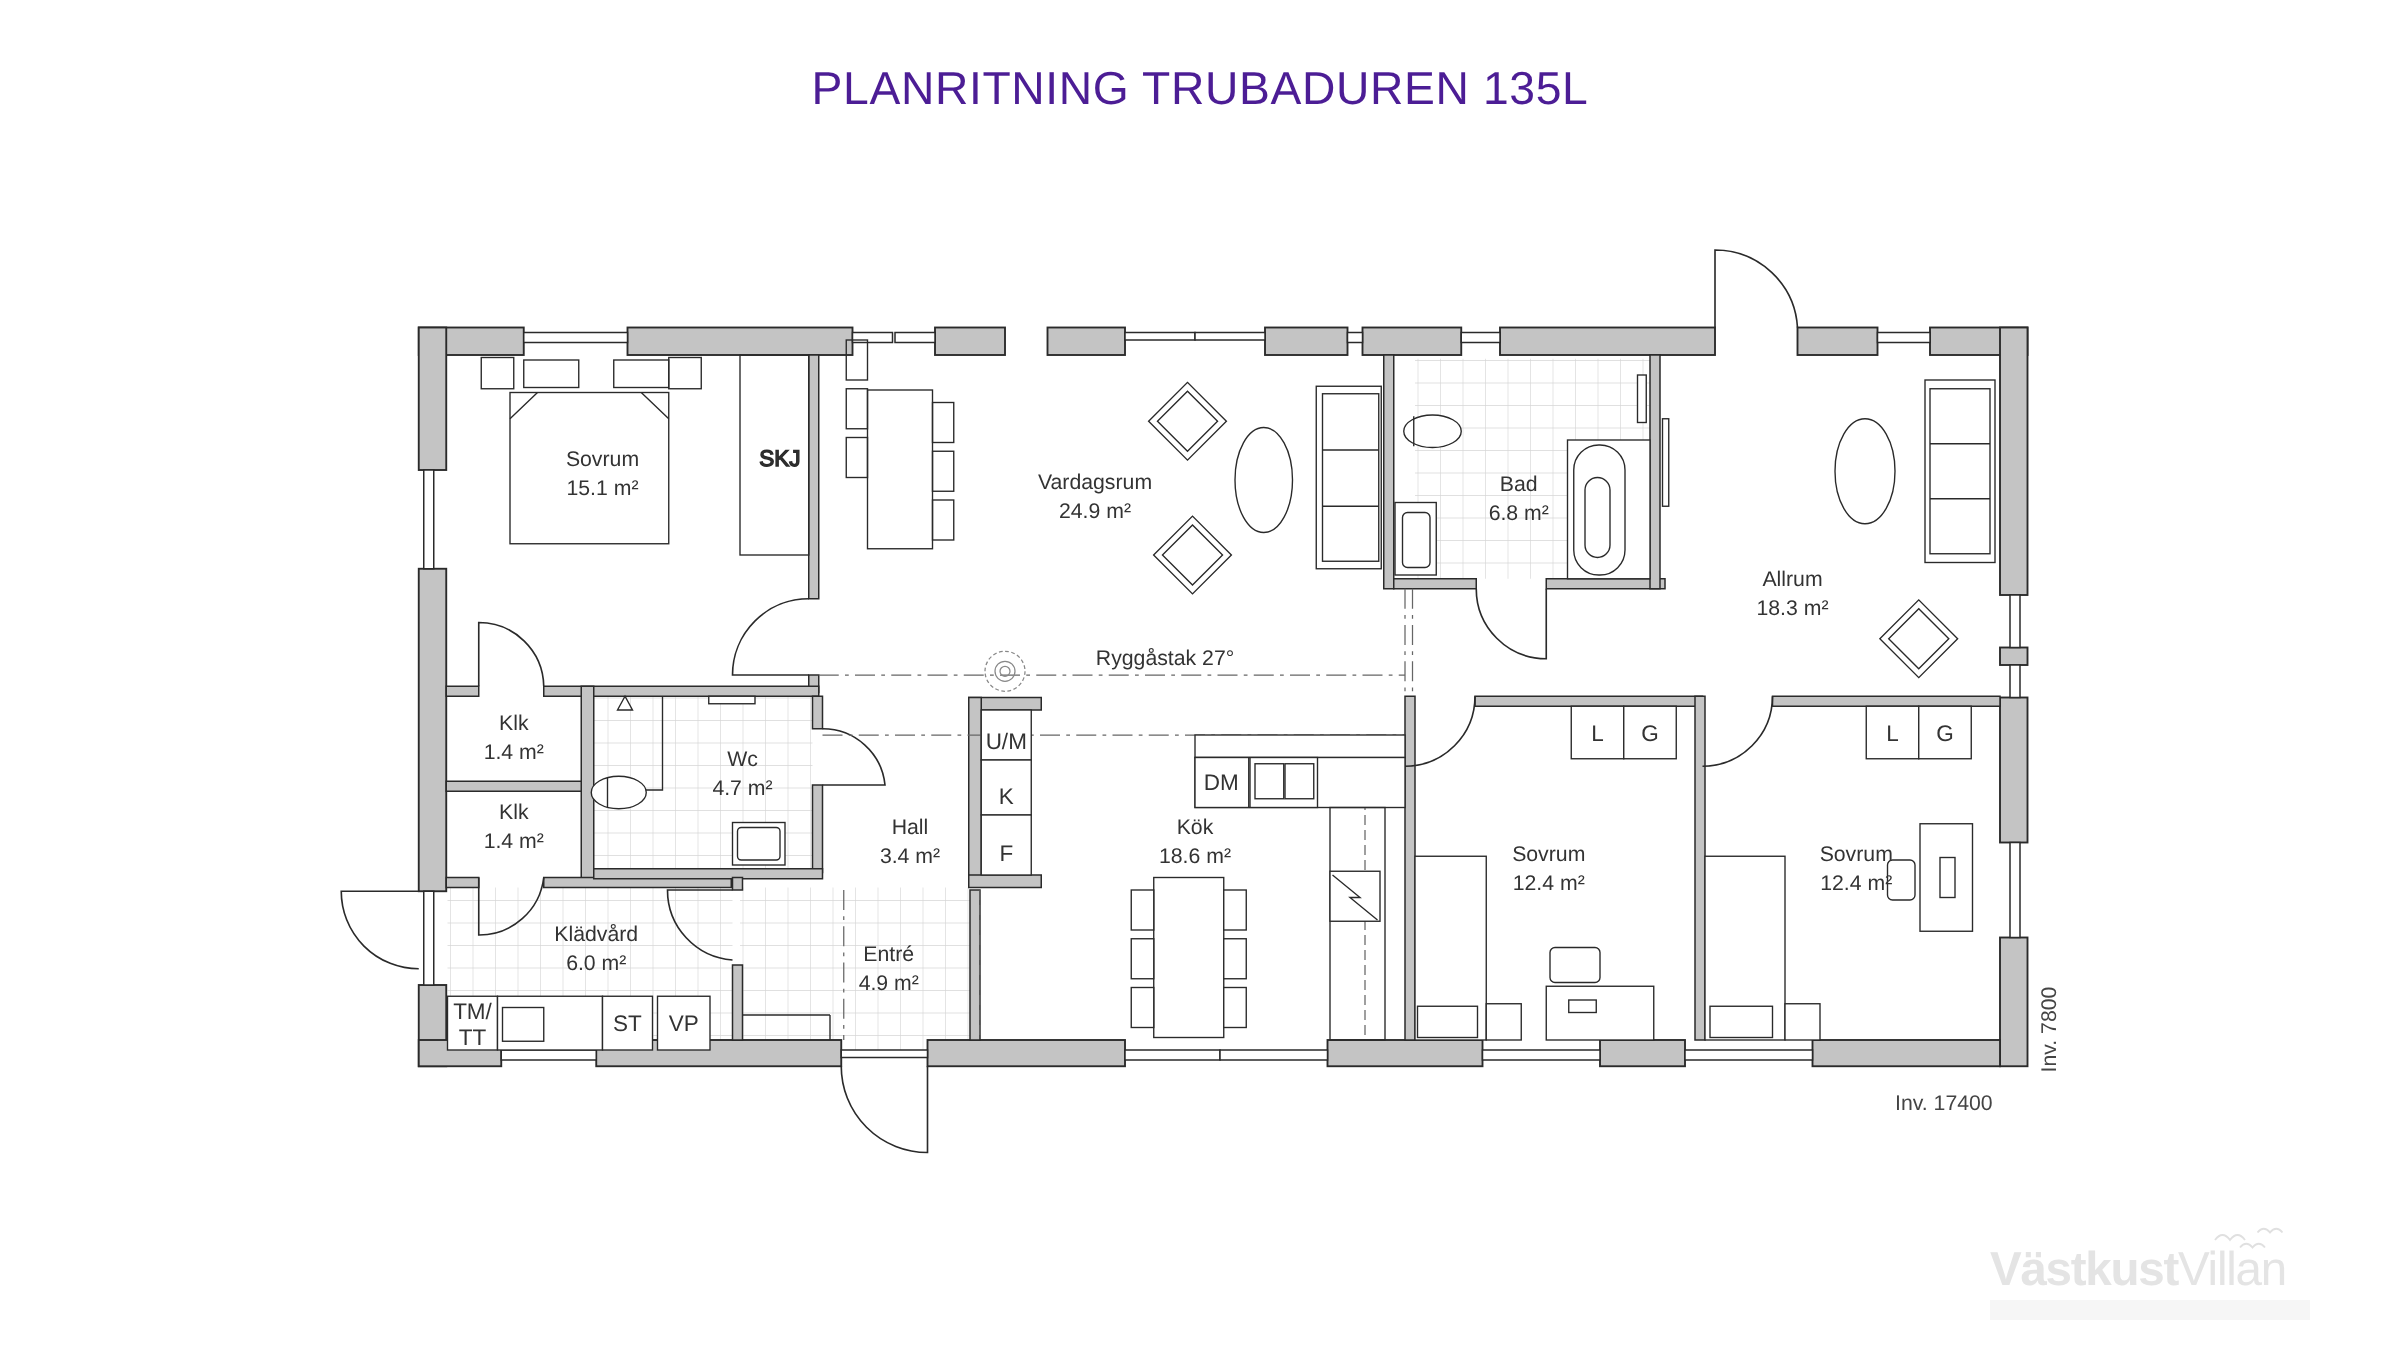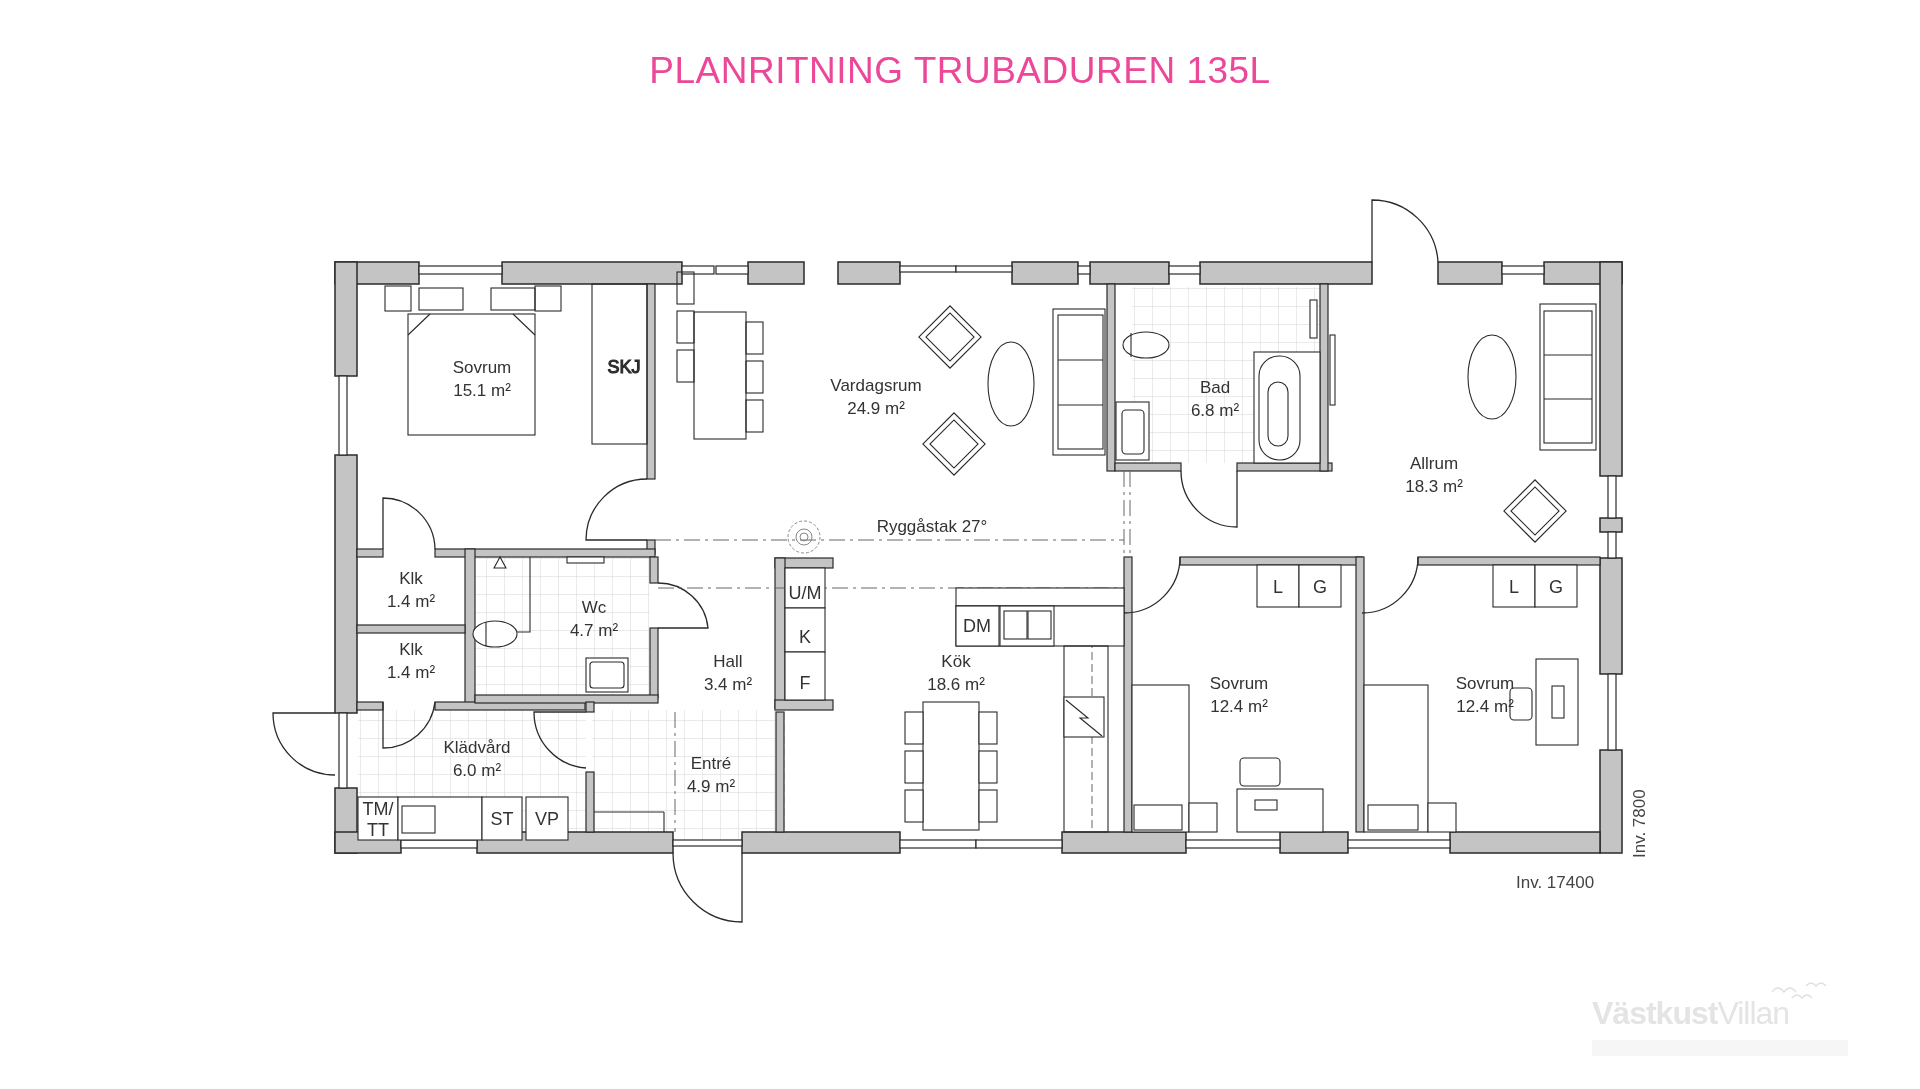--- a/index.html
+++ b/index.html
@@ -1,26 +1,26 @@
 <!DOCTYPE html>
 <html><head>
 <meta charset="utf-8">
 <style>
   html, body { margin: 0; padding: 0; background: #ffffff; }
   body { width: 1920px; height: 1089px; position: relative; overflow: hidden;
          font-family: "Liberation Sans", "DejaVu Sans", sans-serif; color: #222; }
   .title { position: absolute; left: 0; width: 1920px; top: 50px; text-align: center;
-           font-size: 37px; letter-spacing: 0.5px; color: #ec4899; font-weight: 400; }
+           font-size: 37px; letter-spacing: 0.5px; color: #4c1d95; font-weight: 400; }
   svg.plan { position: absolute; left: 0; top: 0; }
   .room-label { font-family: "Liberation Sans", "DejaVu Sans", sans-serif; font-size: 17px;
                 fill: #333; text-anchor: middle; }
   .fix-label { font-family: "Liberation Sans", "DejaVu Sans", sans-serif; font-size: 18px;
                fill: #333; text-anchor: middle; }
   .dim-label { font-family: "Liberation Sans", "DejaVu Sans", sans-serif; font-size: 17px; fill: #444; }
-  .logo { position: absolute; left: 1592px; top: 995px; font-size: 32px; color: #e4e4e4;
+  .logo { position: absolute; left: 1592px; top: 995px; font-size: 38px; color: #e4e4e4;
           letter-spacing: -1px; }
   .logo b { font-weight: 700; }
   .logo span.light { font-weight: 400; }
   .logo-bar { position: absolute; left: 1592px; top: 1040px; width: 256px; height: 16px; background: #f6f6f6; }
   .birds { position: absolute; left: 1770px; top: 978px; }
 </style>
 </head>
 <body>
 
 <div class="title">PLANRITNING TRUBADUREN 135L</div>

